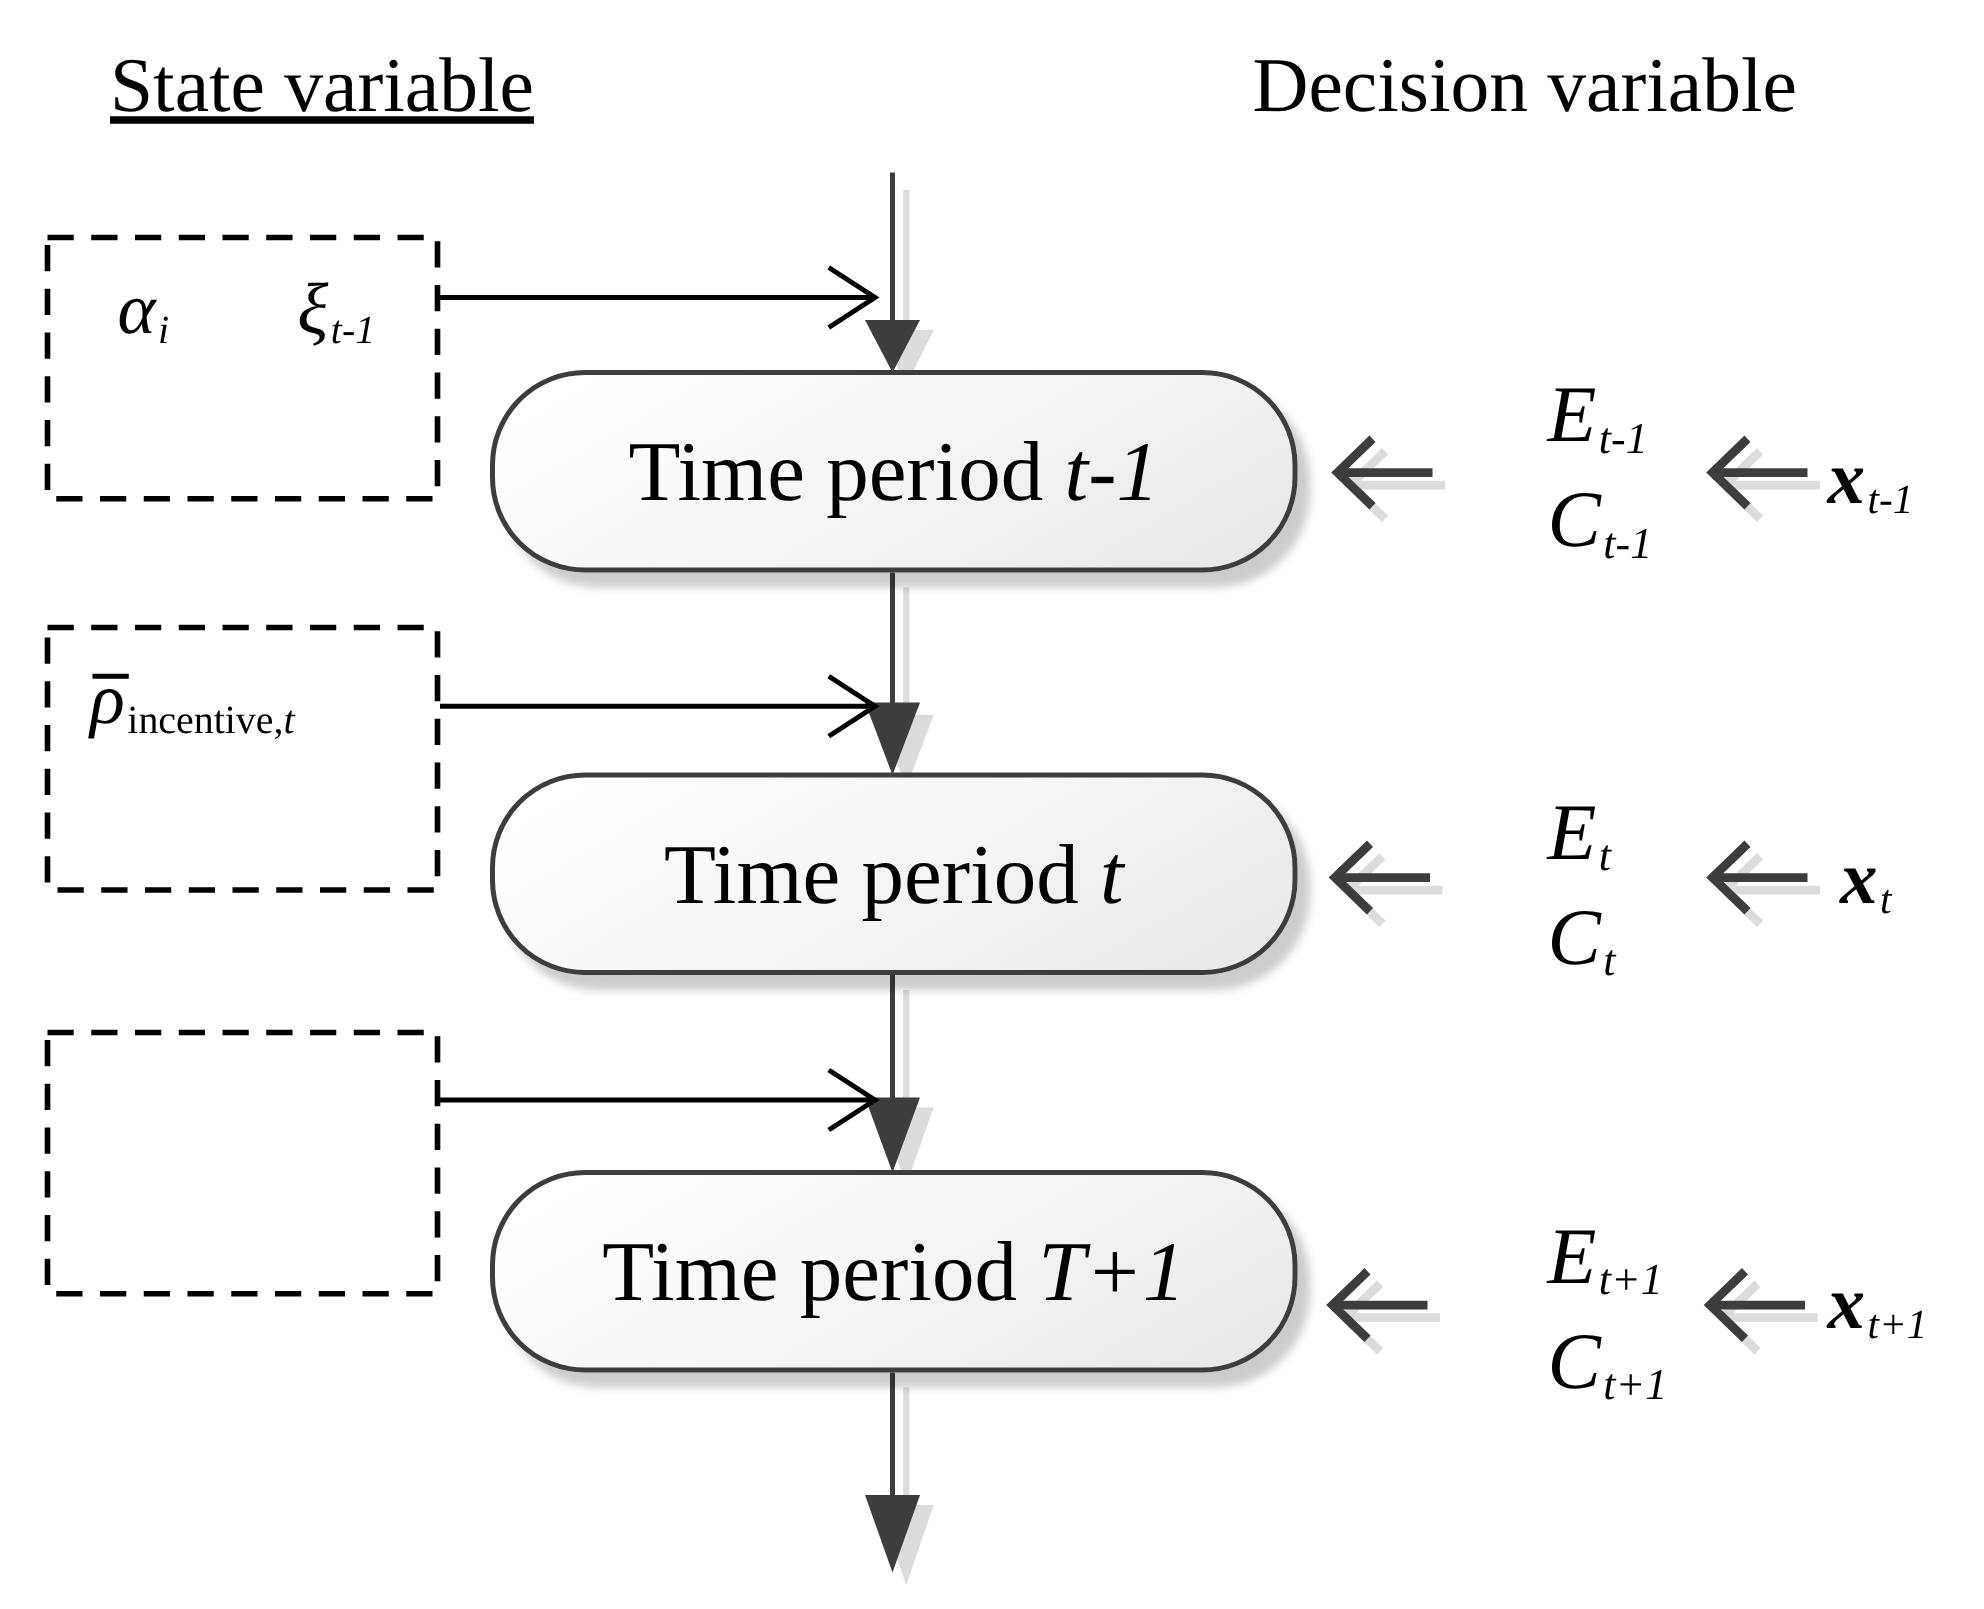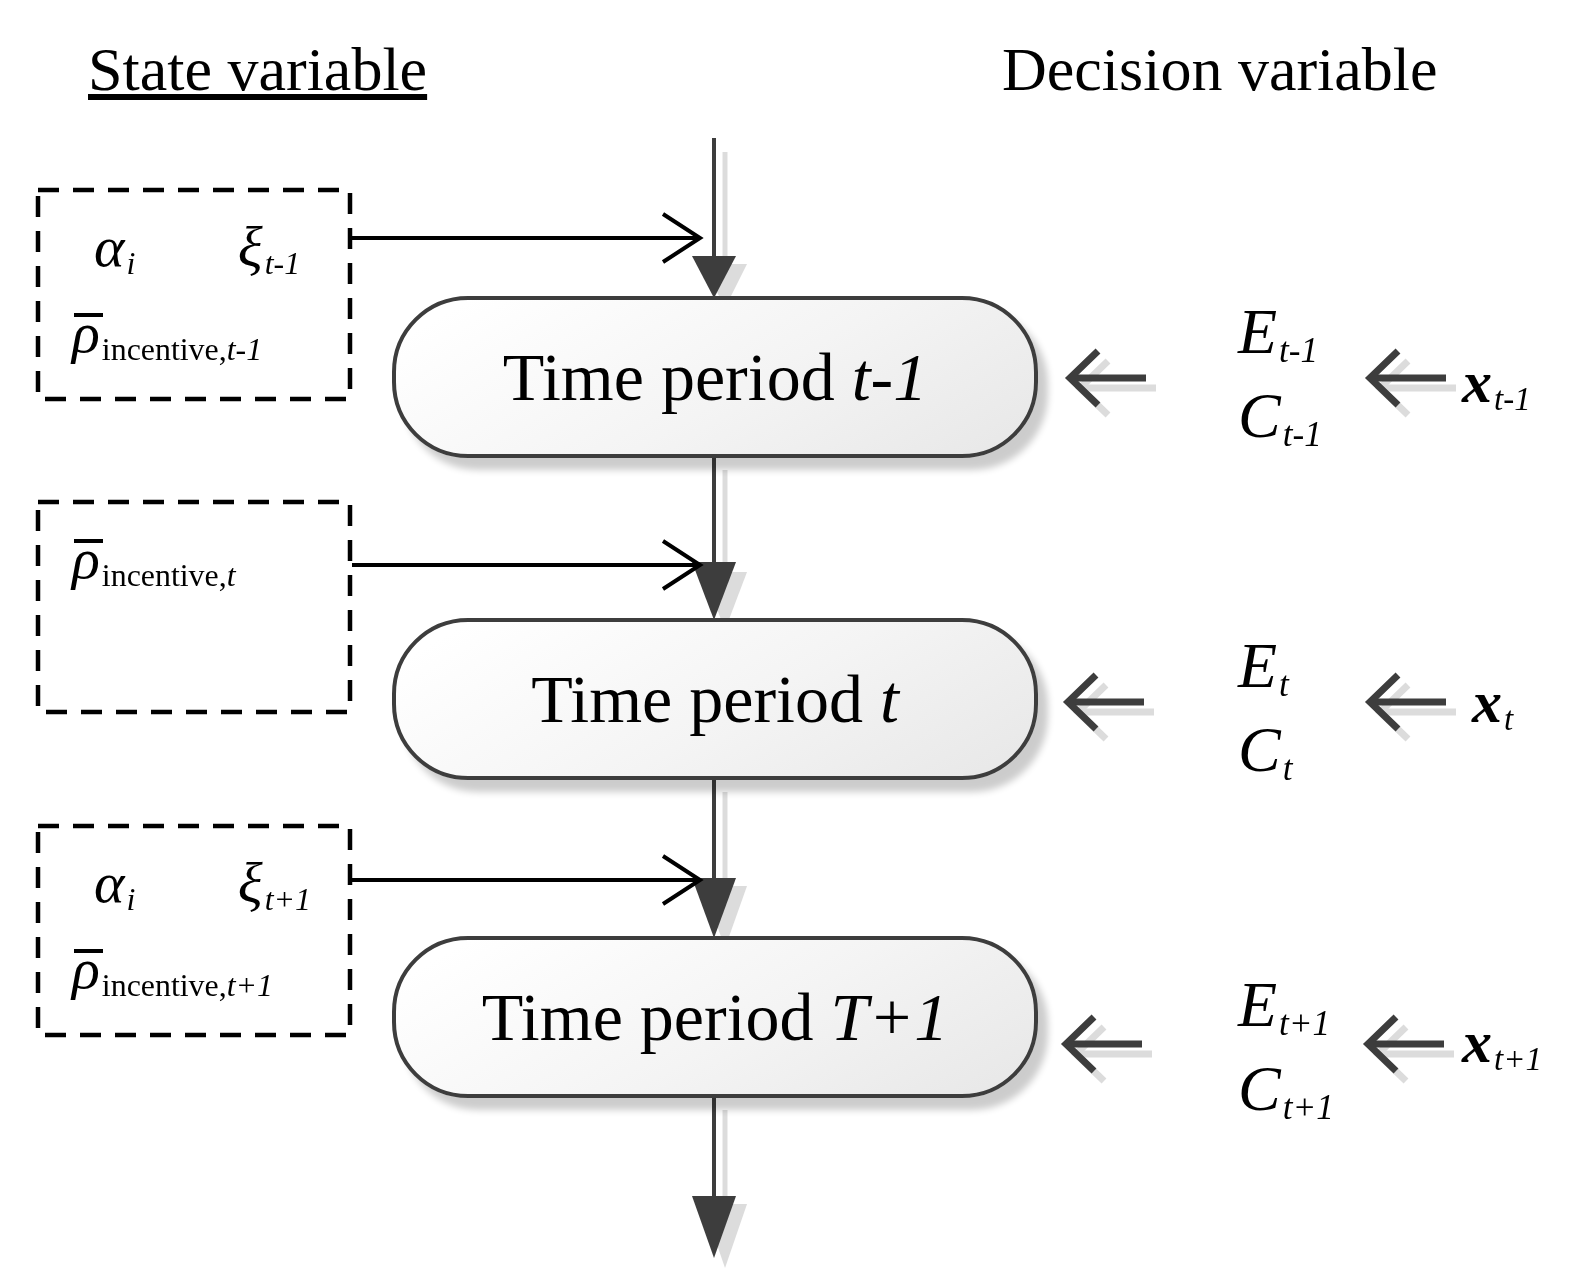--- a/index.html
+++ b/index.html
@@ -155,40 +155,28 @@
   </svg>
 
   <div class="hdr hdr-state">State variable</div>
   <div class="hdr hdr-decision">Decision variable</div>
 
   <div class="state-content state-1">
     <div class="sym-row">
       <span><span>α</span><span class="sub">i</span></span>
       <span class="sym-gap"><span>ξ</span><span class="sub">t-1</span></span>
     </div>
-    <div class="sym-row rho-row">
-      <span class="rho-wrap">ρ</span><span class="sub"><span class="sub-word">incentive,</span><span>t-1</span></span>
-    </div>
   </div>
 
   <div class="state-content state-2">
     <div class="sym-row rho-row">
       <span class="rho-wrap">ρ</span><span class="sub"><span class="sub-word">incentive,</span><span>t</span></span>
     </div>
   </div>
 
-  <div class="state-content state-3">
-    <div class="sym-row">
-      <span><span>α</span><span class="sub">i</span></span>
-      <span class="sym-gap"><span>ξ</span><span class="sub">t+1</span></span>
-    </div>
-    <div class="sym-row rho-row">
-      <span class="rho-wrap">ρ</span><span class="sub"><span class="sub-word">incentive,</span><span>t+1</span></span>
-    </div>
-  </div>
 
   <div class="time-box time-1">
     <span><span>Time period</span><span class="tb-index">t-1</span></span>
   </div>
   <div class="time-box time-2">
     <span><span>Time period</span><span class="tb-index">t</span></span>
   </div>
   <div class="time-box time-3">
     <span><span>Time period</span><span class="tb-index">T+1</span></span>
   </div>

